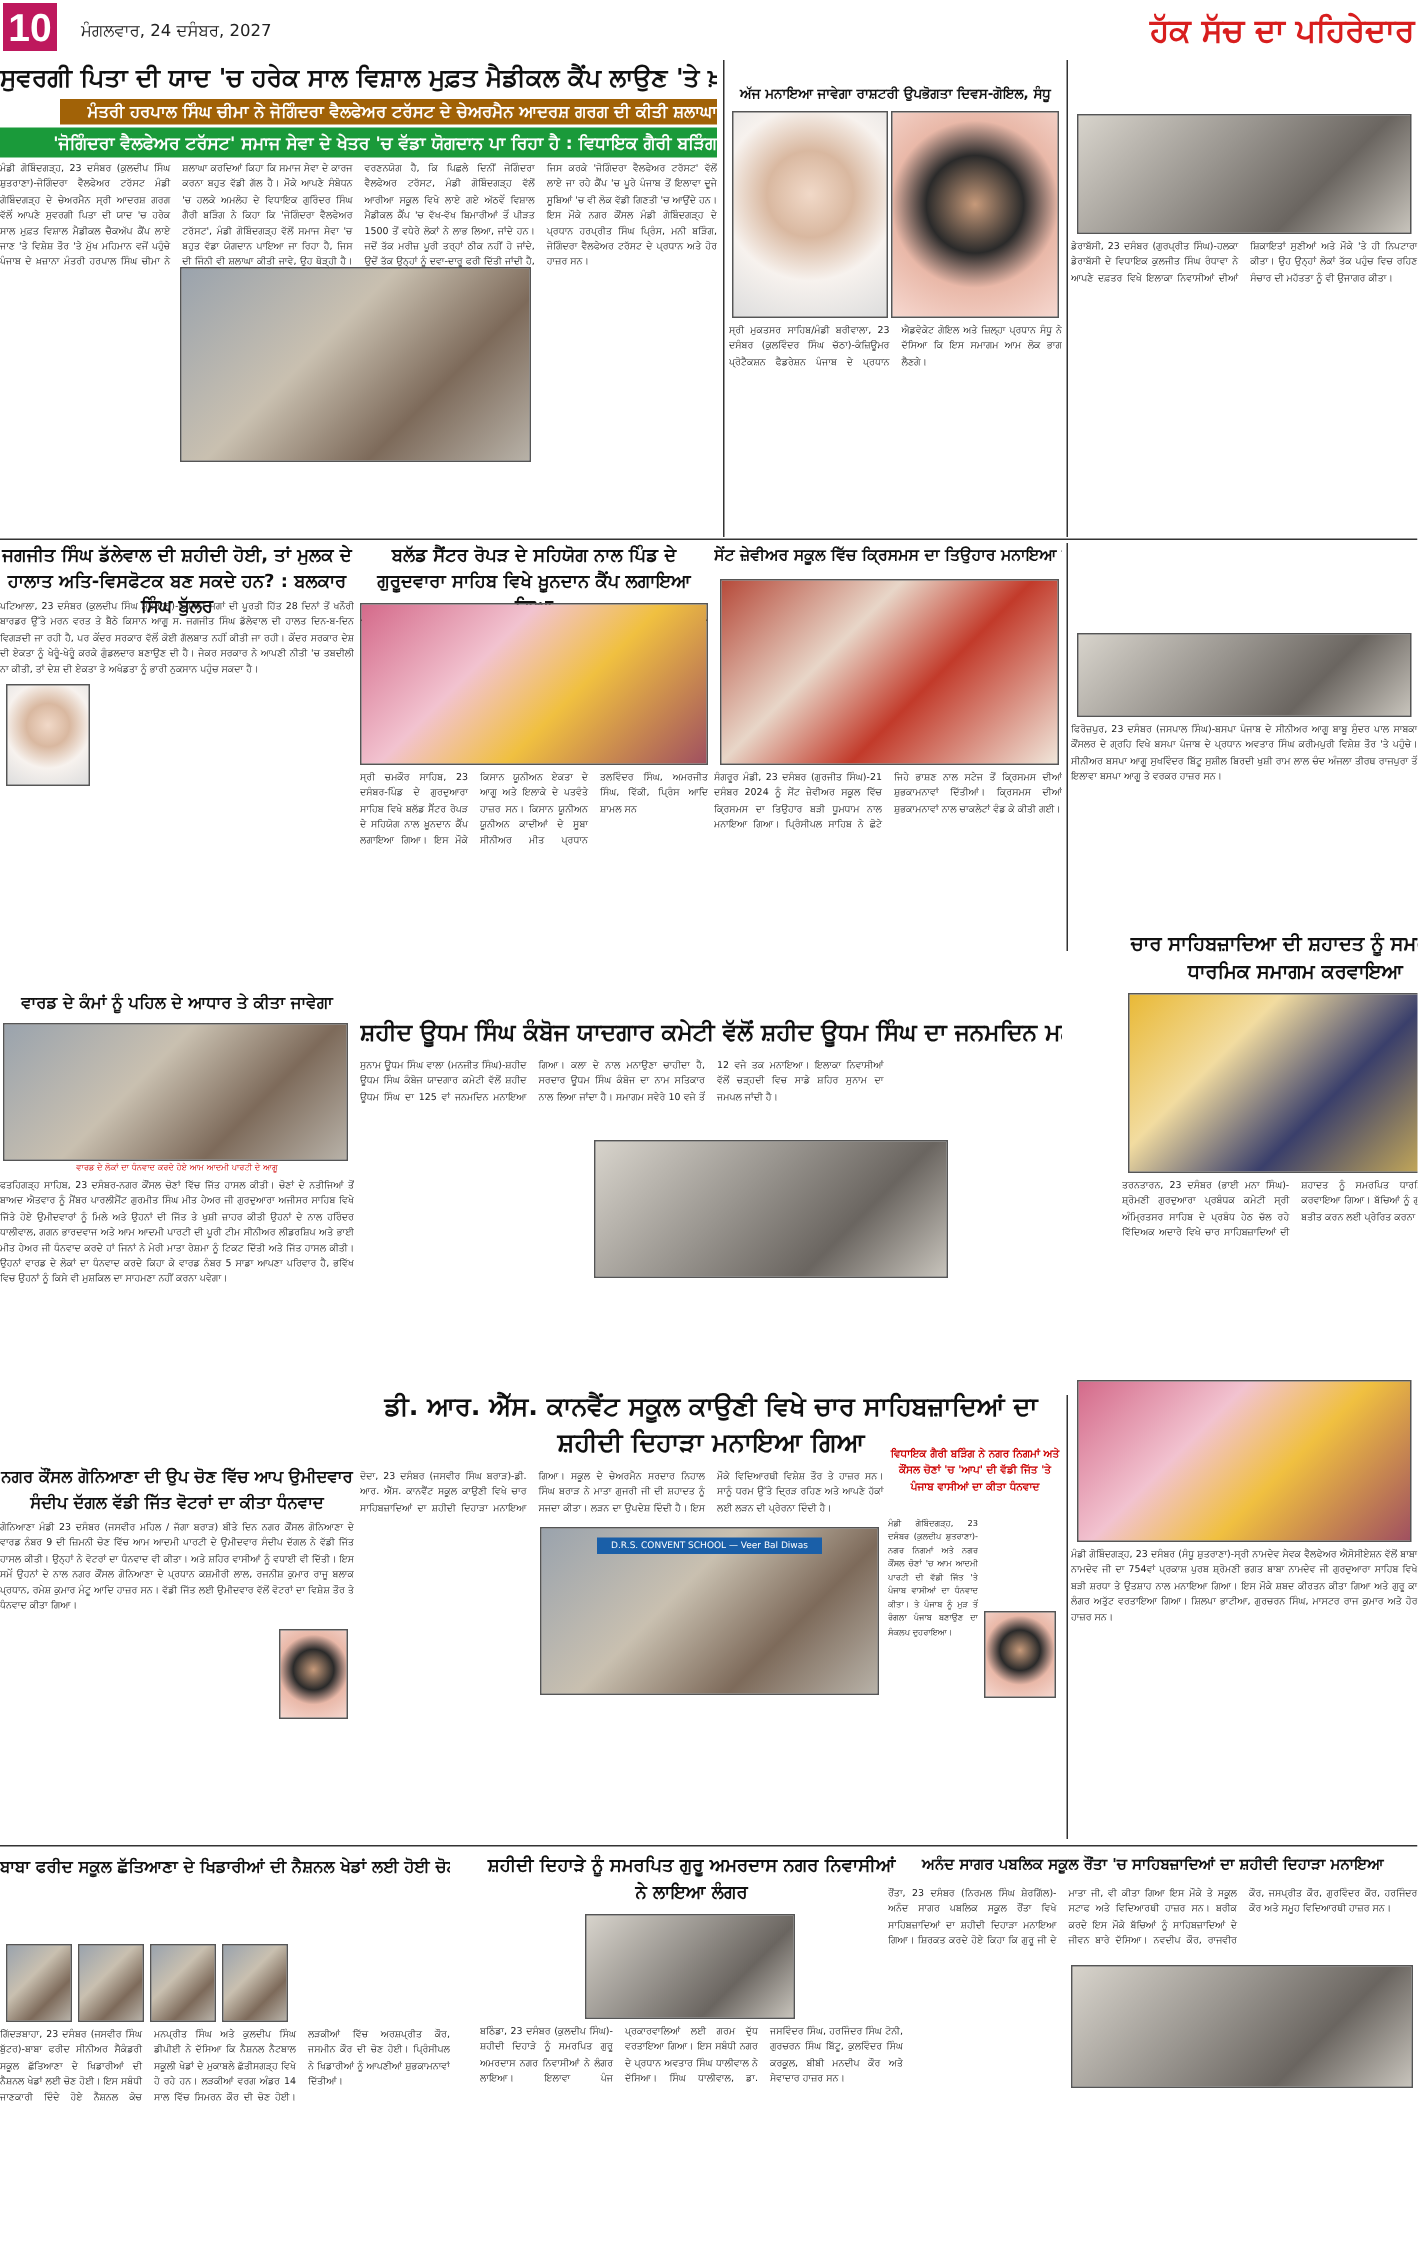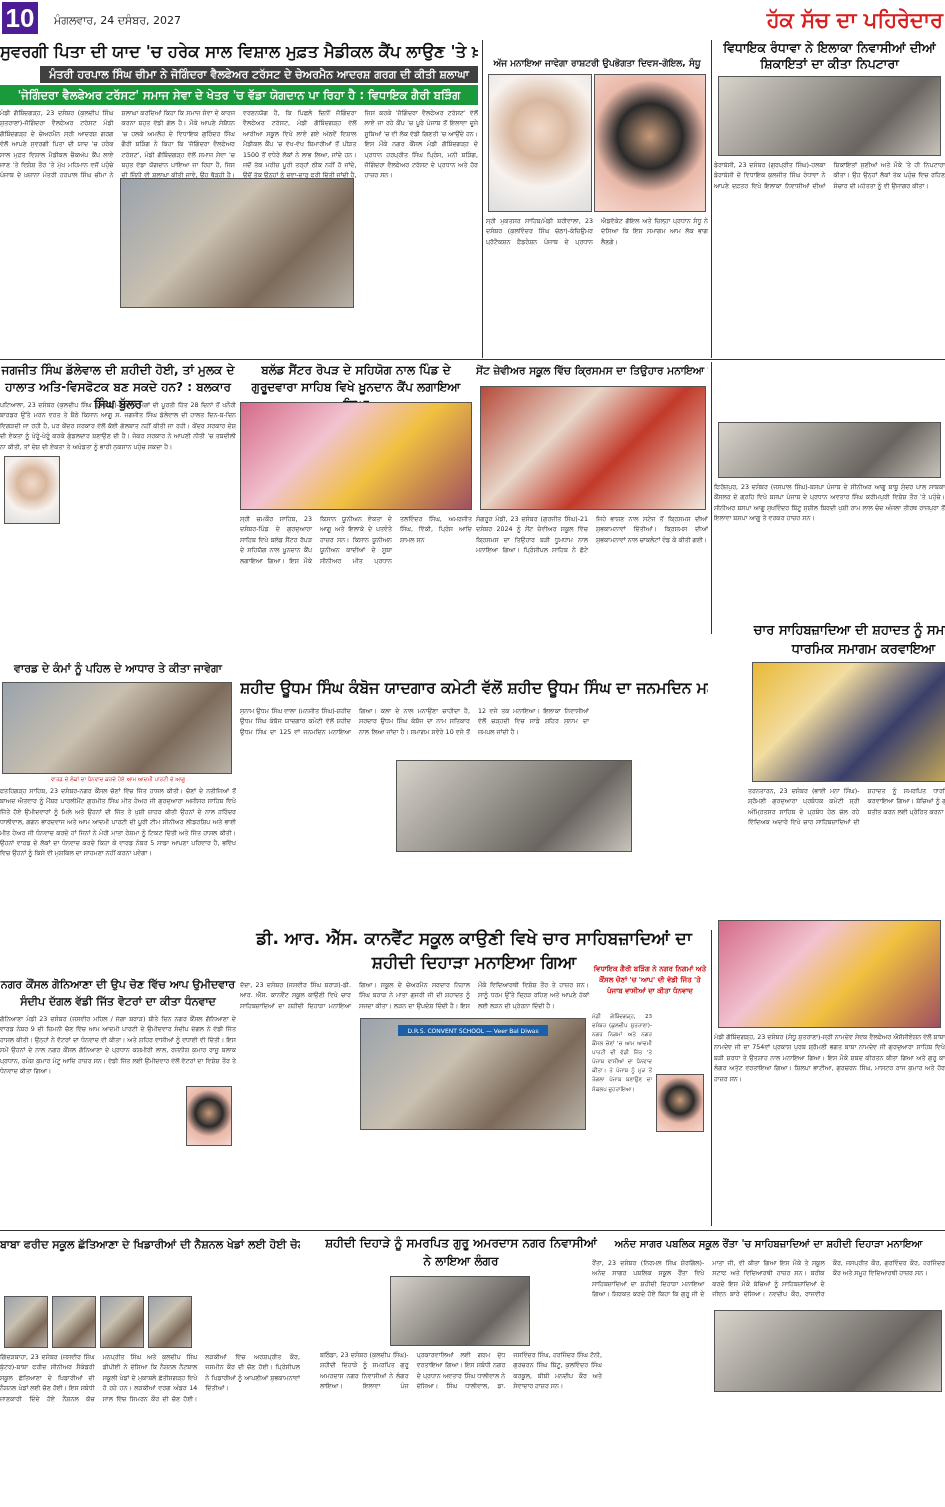--- a/index.html
+++ b/index.html
@@ -12,29 +12,29 @@
   .cols4 { column-count: 4; column-gap: 8px; }
   .photo { background: linear-gradient(135deg, #9aa3ad 0%, #c9c0b0 40%, #7d6a5a 70%, #b8b2a8 100%); border: 1px solid #555; overflow: hidden; }
   .photo.red { background: linear-gradient(135deg, #b64a3a 0%, #e8d6c8 35%, #c23a2a 60%, #f0e6da 100%); }
   .photo.yellow { background: linear-gradient(135deg, #e9b936 0%, #f2dca0 30%, #3a3f6b 60%, #e5c154 100%); }
   .photo.pink { background: linear-gradient(135deg, #d46a8a 0%, #f2c3d0 35%, #f0c040 60%, #a05060 100%); }
   .photo.grey { background: linear-gradient(135deg, #d8d4cc 0%, #9a9690 40%, #6a6560 70%, #c8c4bc 100%); }
   .photo.portrait { background: radial-gradient(circle at 50% 40%, #f1d9c8 0%, #d9b8a0 30%, #f7f2ee 60%, #ddd 100%); }
   .photo.portrait2 { background: radial-gradient(circle at 50% 45%, #c79a7a 0%, #2a2a2a 35%, #e9b8a8 60%, #f6d8d0 100%); }
   .caption { font-size: 5.5px; color: #c00; text-align: center; }
   .rule { background: #333; }
-  .redbar { background: #404040; color: #fff; text-align: center; font-weight: bold; font-size: 12px; line-height: 17px; margin-left: 40px; }
-  .greenbar { background: #1a9a3a; color: #fff; text-align: center; font-weight: bold; font-size: 13px; line-height: 20px; }
+  .redbar { background: #a16207; color: #fff; text-align: right; font-weight: bold; font-size: 12px; line-height: 17px; margin-left: 40px; }
+  .greenbar { background: #1a9a3a; color: #fff; text-align: right; font-weight: bold; font-size: 13px; line-height: 20px; }
   .underline { border-bottom: 1px solid #111; }
 </style>
 </head>
 <body>
 
 <div class="abs" style="left:0;top:0;width:945px;height:36px;">
-  <div class="abs" style="left:2px;top:2px;width:36px;height:32px;background:#4c1d95;color:#fff;font-weight:bold;font-size:26px;line-height:32px;text-align:center;font-family:'Liberation Sans',sans-serif;">10</div>
+  <div class="abs" style="left:2px;top:2px;width:36px;height:32px;background:#be185d;color:#fff;font-weight:bold;font-size:26px;line-height:32px;text-align:center;font-family:'Liberation Sans',sans-serif;">10</div>
   <div class="abs" style="left:54px;top:14px;font-size:11px;color:#222;">ਮੰਗਲਵਾਰ, 24 ਦਸੰਬਰ, 2027</div>
   <div class="abs" style="left:765px;top:4px;width:178px;height:32px;">
     <span style="display:block;font-weight:bold;font-size:21px;color:#d81e1e;text-align:right;line-height:32px;white-space:nowrap;">ਹੱਕ ਸੱਚ ਦਾ ਪਹਿਰੇਦਾਰ</span>
   </div>
 </div>
 
 <div class="abs" style="left:0;top:40px;width:478px;height:318px;">
   <div class="headline" style="font-size:16.5px;line-height:24px;white-space:nowrap;overflow:hidden;">ਸੁਵਰਗੀ ਪਿਤਾ ਦੀ ਯਾਦ 'ਚ ਹਰੇਕ ਸਾਲ ਵਿਸ਼ਾਲ ਮੁਫ਼ਤ ਮੈਡੀਕਲ ਕੈਂਪ ਲਾਉਣ 'ਤੇ ਖ਼ਜ਼ਾਨਾ</div>
   <div class="redbar" style="margin-top:2px;font-size:11px;">ਮੰਤਰੀ ਹਰਪਾਲ ਸਿੰਘ ਚੀਮਾ ਨੇ ਜੋਗਿੰਦਰਾ ਵੈਲਫੇਅਰ ਟਰੱਸਟ ਦੇ ਚੇਅਰਮੈਨ ਆਦਰਸ਼ ਗਰਗ ਦੀ ਕੀਤੀ ਸ਼ਲਾਘਾ</div>
   <div class="greenbar" style="margin-top:2px;font-size:11.5px;">'ਜੋਗਿੰਦਰਾ ਵੈਲਫੇਅਰ ਟਰੱਸਟ' ਸਮਾਜ ਸੇਵਾ ਦੇ ਖੇਤਰ 'ਚ ਵੱਡਾ ਯੋਗਦਾਨ ਪਾ ਰਿਹਾ ਹੈ : ਵਿਧਾਇਕ ਗੈਰੀ ਬੜਿੰਗ</div>
@@ -47,21 +47,20 @@
 <div class="abs" style="left:486px;top:40px;width:222px;height:318px;margin-top:16px;">
   <div class="headline" style="font-size:9px;line-height:14px;white-space:nowrap;overflow:hidden;">ਅੱਜ ਮਨਾਇਆ ਜਾਵੇਗਾ ਰਾਸ਼ਟਰੀ ਉਪਭੋਗਤਾ ਦਿਵਸ-ਗੋਇਲ, ਸੰਧੂ</div>
   <div class="abs photo portrait" style="left:2px;top:18px;width:104px;height:138px;"></div>
   <div class="abs photo portrait2" style="left:108px;top:18px;width:112px;height:138px;"></div>
   <div class="abs body-text cols2" style="left:0;top:160px;width:222px;height:158px;">ਸ੍ਰੀ ਮੁਕਤਸਰ ਸਾਹਿਬ/ਮੰਡੀ ਬਰੀਵਾਲਾ, 23 ਦਸੰਬਰ (ਕੁਲਵਿੰਦਰ ਸਿੰਘ ਚੱਠਾ)-ਕੰਜ਼ਿਊਮਰ ਪ੍ਰੋਟੈਕਸ਼ਨ ਫੈਡਰੇਸ਼ਨ ਪੰਜਾਬ ਦੇ ਪ੍ਰਧਾਨ ਐਡਵੋਕੇਟ ਗੋਇਲ ਅਤੇ ਜ਼ਿਲ੍ਹਾ ਪ੍ਰਧਾਨ ਸੰਧੂ ਨੇ ਦੱਸਿਆ ਕਿ ਇਸ ਸਮਾਗਮ ਆਮ ਲੋਕ ਭਾਗ ਲੈਣਗੇ।</div>
 </div>
 
 <div class="abs rule" style="left:711px;top:40px;width:1px;height:318px;"></div>
 
 <div class="abs" style="left:714px;top:40px;width:231px;height:318px;">
-  <div class="headline" style="font-size:12.5px;line-height:16px;">ਵਿਧਾਇਕ ਰੰਧਾਵਾ ਨੇ ਇਲਾਕਾ ਨਿਵਾਸੀਆਂ ਦੀਆਂ ਸ਼ਿਕਾਇਤਾਂ ਦਾ ਕੀਤਾ ਨਿਪਟਾਰਾ</div>
   <div class="abs photo grey" style="left:4px;top:36px;width:223px;height:80px;"></div>
   <div class="abs body-text cols2" style="left:0;top:120px;width:231px;height:198px;">ਡੇਰਾਬੱਸੀ, 23 ਦਸੰਬਰ (ਗੁਰਪ੍ਰੀਤ ਸਿੰਘ)-ਹਲਕਾ ਡੇਰਾਬੱਸੀ ਦੇ ਵਿਧਾਇਕ ਕੁਲਜੀਤ ਸਿੰਘ ਰੰਧਾਵਾ ਨੇ ਆਪਣੇ ਦਫ਼ਤਰ ਵਿਖੇ ਇਲਾਕਾ ਨਿਵਾਸੀਆਂ ਦੀਆਂ ਸ਼ਿਕਾਇਤਾਂ ਸੁਣੀਆਂ ਅਤੇ ਮੌਕੇ 'ਤੇ ਹੀ ਨਿਪਟਾਰਾ ਕੀਤਾ। ਉਹ ਉਨ੍ਹਾਂ ਲੋਕਾਂ ਤੱਕ ਪਹੁੰਚ ਵਿਚ ਰਹਿਣ ਸੰਚਾਰ ਦੀ ਮਹੱਤਤਾ ਨੂੰ ਵੀ ਉਜਾਗਰ ਕੀਤਾ।</div>
 </div>
 
 <div class="abs rule" style="left:0;top:359px;width:945px;height:1px;"></div>
 
 <div class="abs" style="left:0;top:362px;width:236px;height:272px;">
   <div class="headline" style="font-size:12px;line-height:17px;">ਜਗਜੀਤ ਸਿੰਘ ਡੱਲੇਵਾਲ ਦੀ ਸ਼ਹੀਦੀ ਹੋਈ, ਤਾਂ ਮੁਲਕ ਦੇ ਹਾਲਾਤ ਅਤਿ-ਵਿਸਫੋਟਕ ਬਣ ਸਕਦੇ ਹਨ? : ਬਲਕਾਰ ਸਿੰਘ ਬੁੱਲਰ</div>
   <div class="abs photo portrait" style="left:4px;top:94px;width:56px;height:68px;"></div>
   <div class="abs body-text" style="left:0;top:38px;width:236px;height:240px;">ਪਟਿਆਲਾ, 23 ਦਸੰਬਰ (ਕੁਲਦੀਪ ਸਿੰਘ ਸ਼ੁਤਰਾਣਾ)-ਕਿਸਾਨੀ ਮੰਗਾਂ ਦੀ ਪੂਰਤੀ ਹਿੱਤ 28 ਦਿਨਾਂ ਤੋਂ ਖਨੌਰੀ ਬਾਰਡਰ ਉੱਤੇ ਮਰਨ ਵਰਤ ਤੇ ਬੈਠੇ ਕਿਸਾਨ ਆਗੂ ਸ. ਜਗਜੀਤ ਸਿੰਘ ਡੱਲੇਵਾਲ ਦੀ ਹਾਲਤ ਦਿਨ-ਬ-ਦਿਨ ਵਿਗੜਦੀ ਜਾ ਰਹੀ ਹੈ, ਪਰ ਕੇਂਦਰ ਸਰਕਾਰ ਵੱਲੋਂ ਕੋਈ ਗੱਲਬਾਤ ਨਹੀਂ ਕੀਤੀ ਜਾ ਰਹੀ। ਕੇਂਦਰ ਸਰਕਾਰ ਦੇਸ਼ ਦੀ ਏਕਤਾ ਨੂੰ ਖੇਰੂੰ-ਖੇਰੂੰ ਕਰਕੇ ਗੁੰਡਲਦਾਰ ਬਣਾਉਣ ਦੀ ਹੈ। ਜੇਕਰ ਸਰਕਾਰ ਨੇ ਆਪਣੀ ਨੀਤੀ 'ਚ ਤਬਦੀਲੀ ਨਾ ਕੀਤੀ, ਤਾਂ ਦੇਸ਼ ਦੀ ਏਕਤਾ ਤੇ ਅਖੰਡਤਾ ਨੂੰ ਭਾਰੀ ਨੁਕਸਾਨ ਪਹੁੰਚ ਸਕਦਾ ਹੈ।</div>

